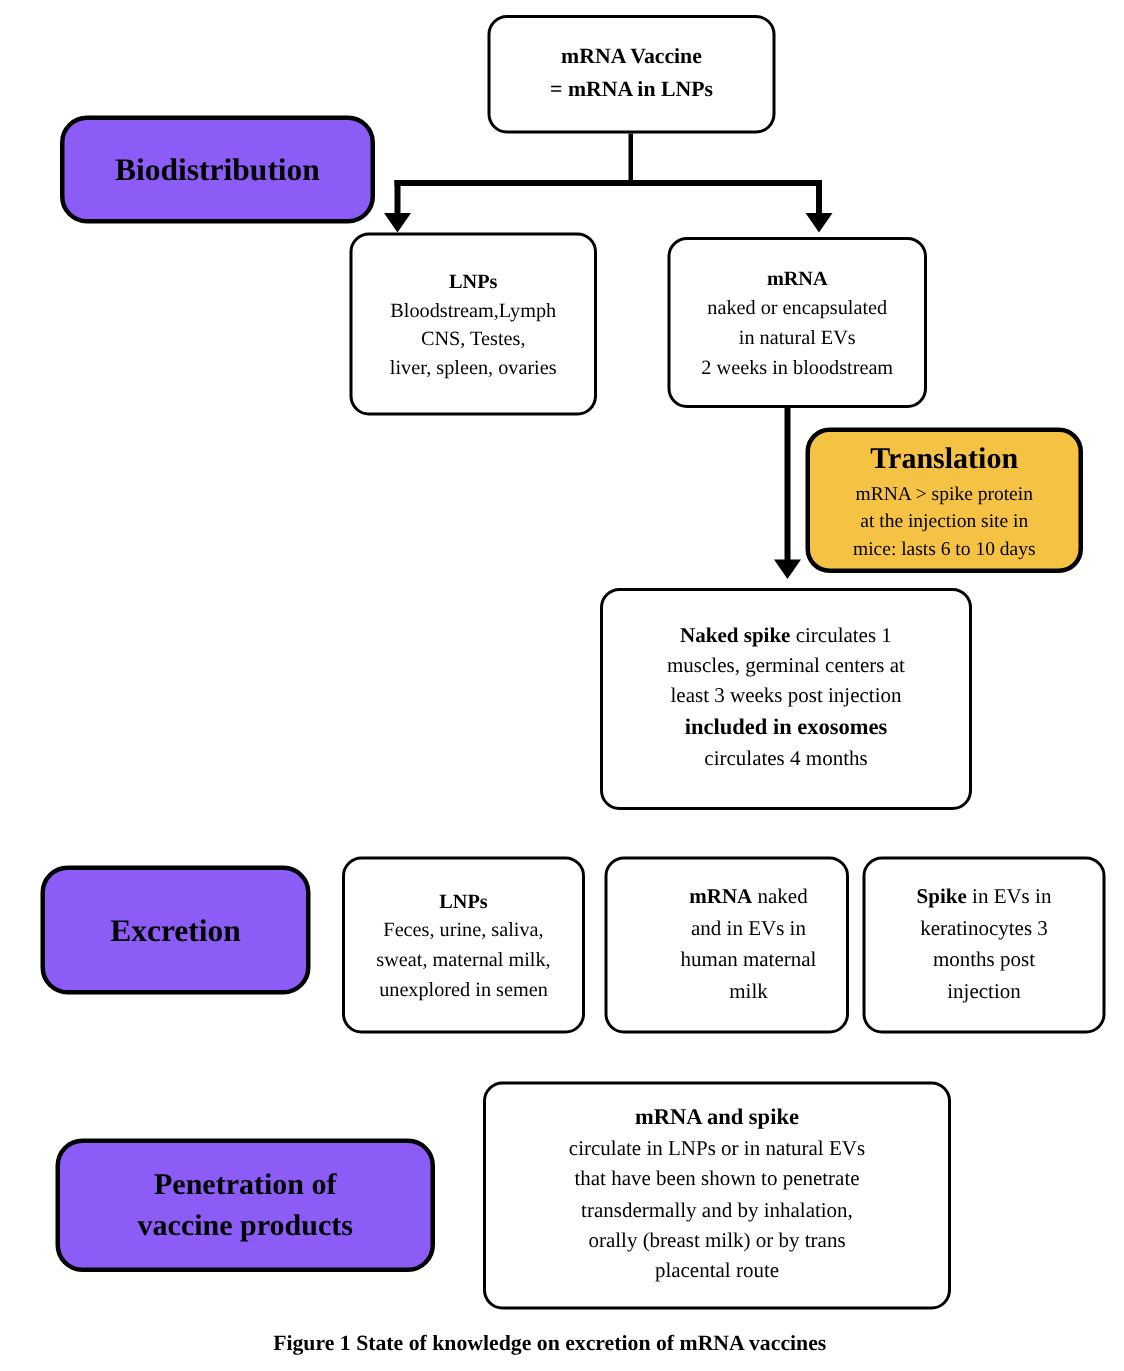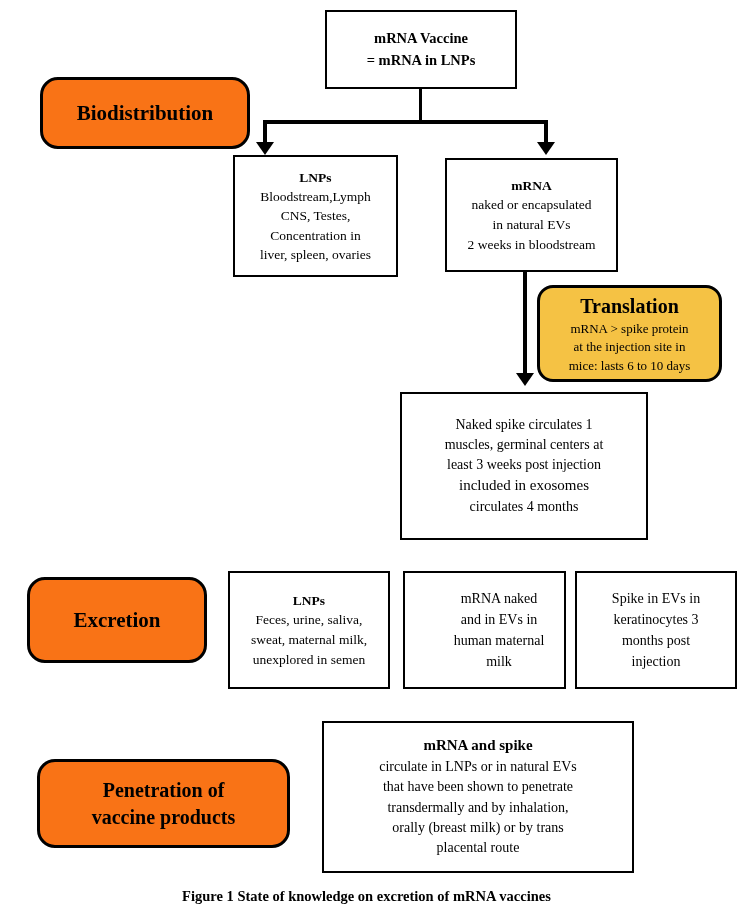--- a/index.html
+++ b/index.html
@@ -5,41 +5,41 @@
   html,body{margin:0;padding:0;background:#ffffff;}
   body{
     width:749px;height:914px;position:relative;overflow:hidden;
     font-family:"Liberation Serif","DejaVu Serif",serif;
     color:#000000;
   }
   .stage{position:absolute;left:0;top:0;width:749px;height:914px;}
 
   
   .node{position:absolute;box-sizing:border-box;display:flex;
-        align-items:center;justify-content:center;text-align:center;}
+        align-items:center;justify-content:center;text-align:center;border-radius:13px;}
   .node .inner{width:100%;padding:0 6px;box-sizing:border-box;}
 
   
   .rect{background:#ffffff;border:2.5px solid #000000;}
 
   
   .badge{
     border:3px solid #000000;border-radius:18px;
-    background:#f97316;
+    background:#8b5cf6;
     font-weight:bold;
   }
   
   .callout{
     border:3px solid #000000;border-radius:16px;
     background:#f5c244;
   }
 
   .ttl{font-weight:bold;display:block;}
   .ln{display:block;}
-  .b{font-weight:normal;}
+  .b{font-weight:bold;}
 
   
   .vline{position:absolute;background:#000000;}
   .hline{position:absolute;background:#000000;}
   .arrowhead{position:absolute;width:0;height:0;
      border-left:9px solid transparent;border-right:9px solid transparent;
      border-top:13px solid #000000;}
 
   .caption{
     position:absolute;left:0;right:16px;text-align:center;
@@ -67,21 +67,20 @@
 
   <div class="node badge" style="left:40px;top:77px;width:210px;height:72px;font-size:21px;">
     <div class="inner"><span>Biodistribution</span></div>
   </div>
 
   <div class="node rect" style="left:233px;top:155px;width:165px;height:122px;font-size:13.5px;line-height:1.42;">
     <div class="inner">
       <span class="ttl">LNPs</span>
       <span class="ln">Bloodstream,Lymph</span>
       <span class="ln">CNS, Testes,</span>
-      <span class="ln">Concentration in</span>
       <span class="ln">liver, spleen, ovaries</span>
     </div>
   </div>
 
   <div class="node rect" style="left:445px;top:158px;width:173px;height:114px;font-size:13.5px;line-height:1.45;">
     <div class="inner">
       <span class="ttl">mRNA</span>
       <span class="ln">naked or encapsulated</span>
       <span class="ln">in natural EVs</span>
       <span class="ln">2 weeks in bloodstream</span>

